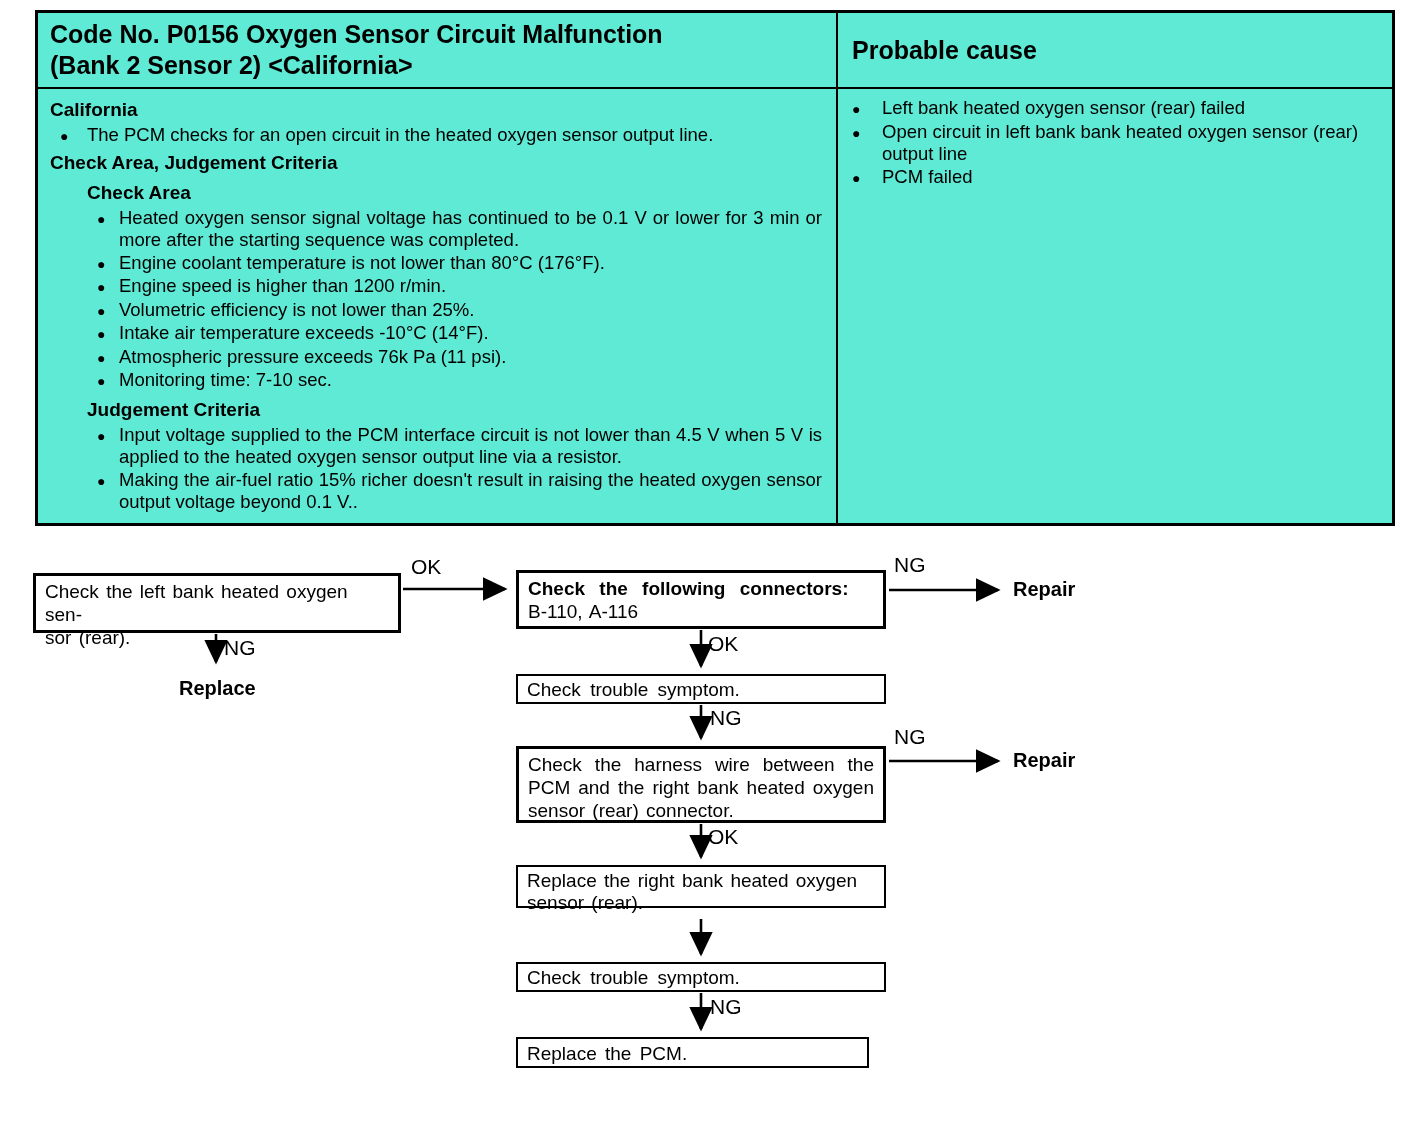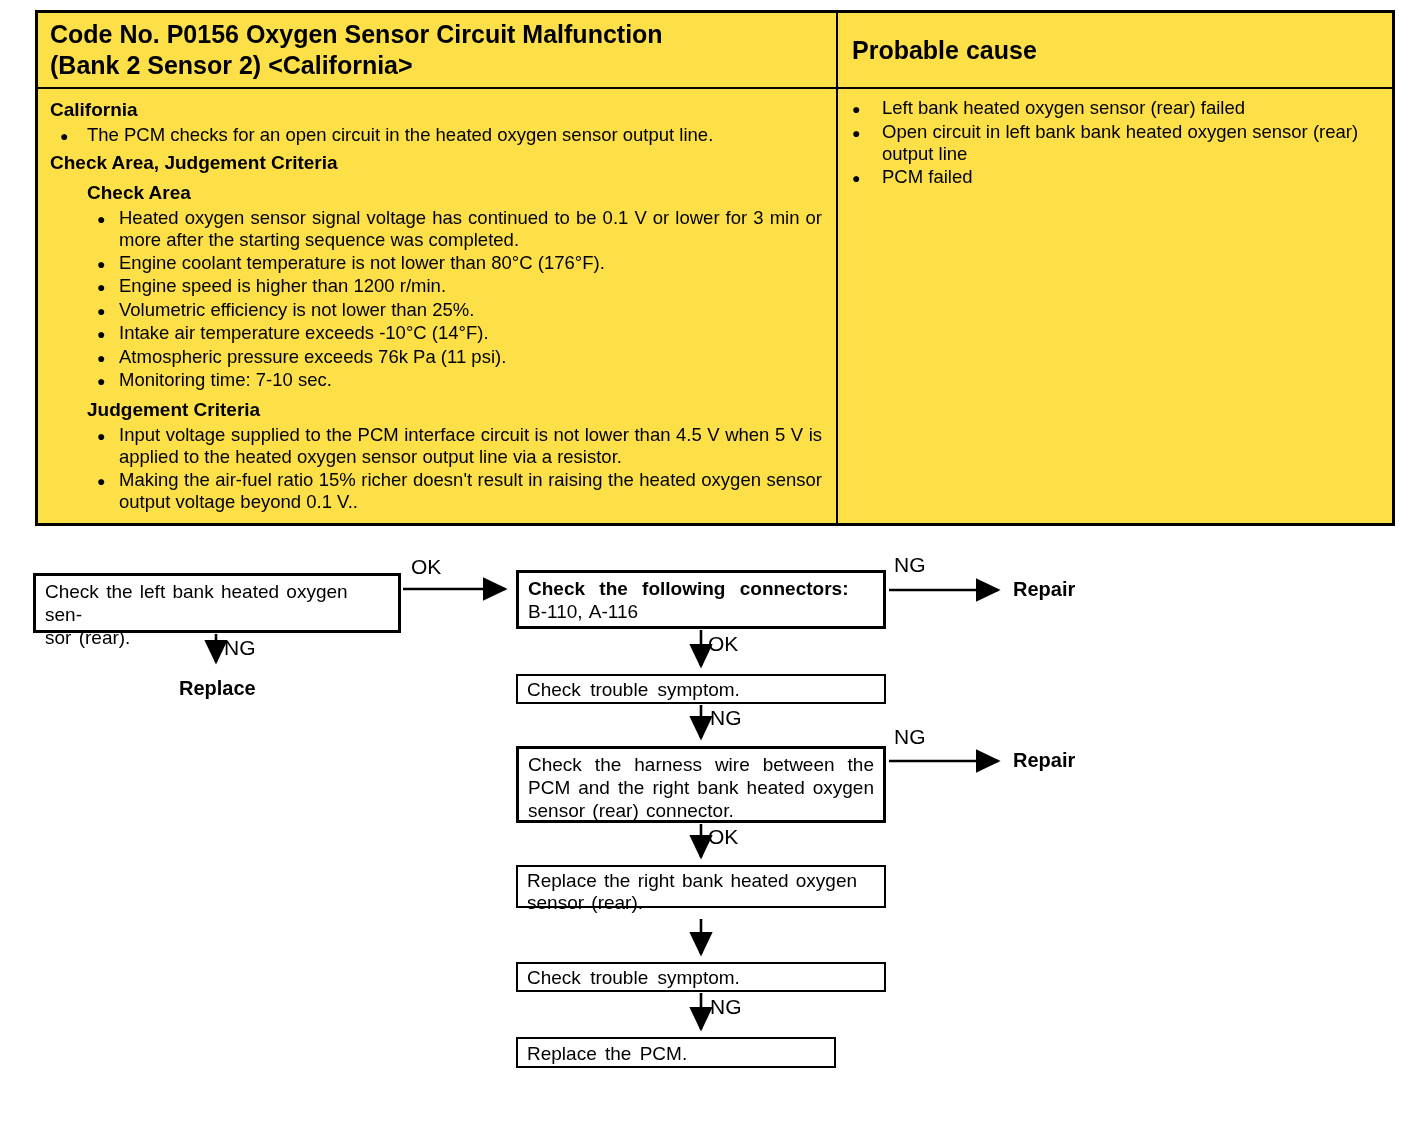--- a/index.html
+++ b/index.html
@@ -8,21 +8,21 @@
     background:#ffffff; color:#000000;
     font-family:"Liberation Sans", sans-serif;
     -webkit-font-smoothing:antialiased;
   }
 
   
   .diag {
     position:absolute; left:35px; top:10px; width:1360px; height:516px;
     border:3px solid #000; box-sizing:border-box;
     display:grid; grid-template-columns:800px 1fr; grid-template-rows:76px 1fr;
-    background:#fde047;
+    background:#5eead4;
   }
   .cell { box-sizing:border-box; overflow:hidden; }
   .cell-title {
     grid-column:1; grid-row:1; border-right:2px solid #000; border-bottom:2px solid #000;
     padding:6px 12px 0 12px; font-size:25px; font-weight:700; line-height:31px;
   }
   .cell-ptitle {
     grid-column:2; grid-row:1; border-bottom:2px solid #000;
     padding:22px 14px 0 14px; font-size:25px; font-weight:700; line-height:31px;
   }
@@ -58,21 +58,21 @@
   .bold { font-weight:700; }
   .sp { word-spacing:9px; }
   .just { text-align:justify; }
 
   #box1 { left:33px;  top:573px; width:368px; height:60px; }
   #box2 { left:516px; top:570px; width:370px; height:59px; }
   #box3 { left:516px; top:674px; width:370px; height:30px; border-width:2px; padding-top:2px; word-spacing:4px; }
   #box4 { left:516px; top:746px; width:370px; height:77px; }
   #box5 { left:516px; top:865px; width:370px; height:43px; border-width:2.5px; padding-top:3px; line-height:22px; }
   #box6 { left:516px; top:962px; width:370px; height:30px; border-width:2px; padding-top:2px; word-spacing:4px; }
-  #box7 { left:516px; top:1037px; width:320px; height:31px; border-width:2.5px; padding-top:3px; word-spacing:3px; }
+  #box7 { left:516px; top:1037px; width:353px; height:31px; border-width:2.5px; padding-top:3px; word-spacing:3px; }
 
   .flabel { position:absolute; font-size:21px; line-height:22px; z-index:3; }
   .flabel.bold { font-size:20px; font-weight:700; }
 
   #lab-ok1 { left:411px; top:556px; }
   #lab-ng1 { left:894px; top:554px; }
   #lab-repair1 { left:1013px; top:578px; }
   #lab-ng-replace { left:224px; top:637px; }
   #lab-replace { left:179px; top:677px; }
   #lab-ok2 { left:708px; top:633px; }

